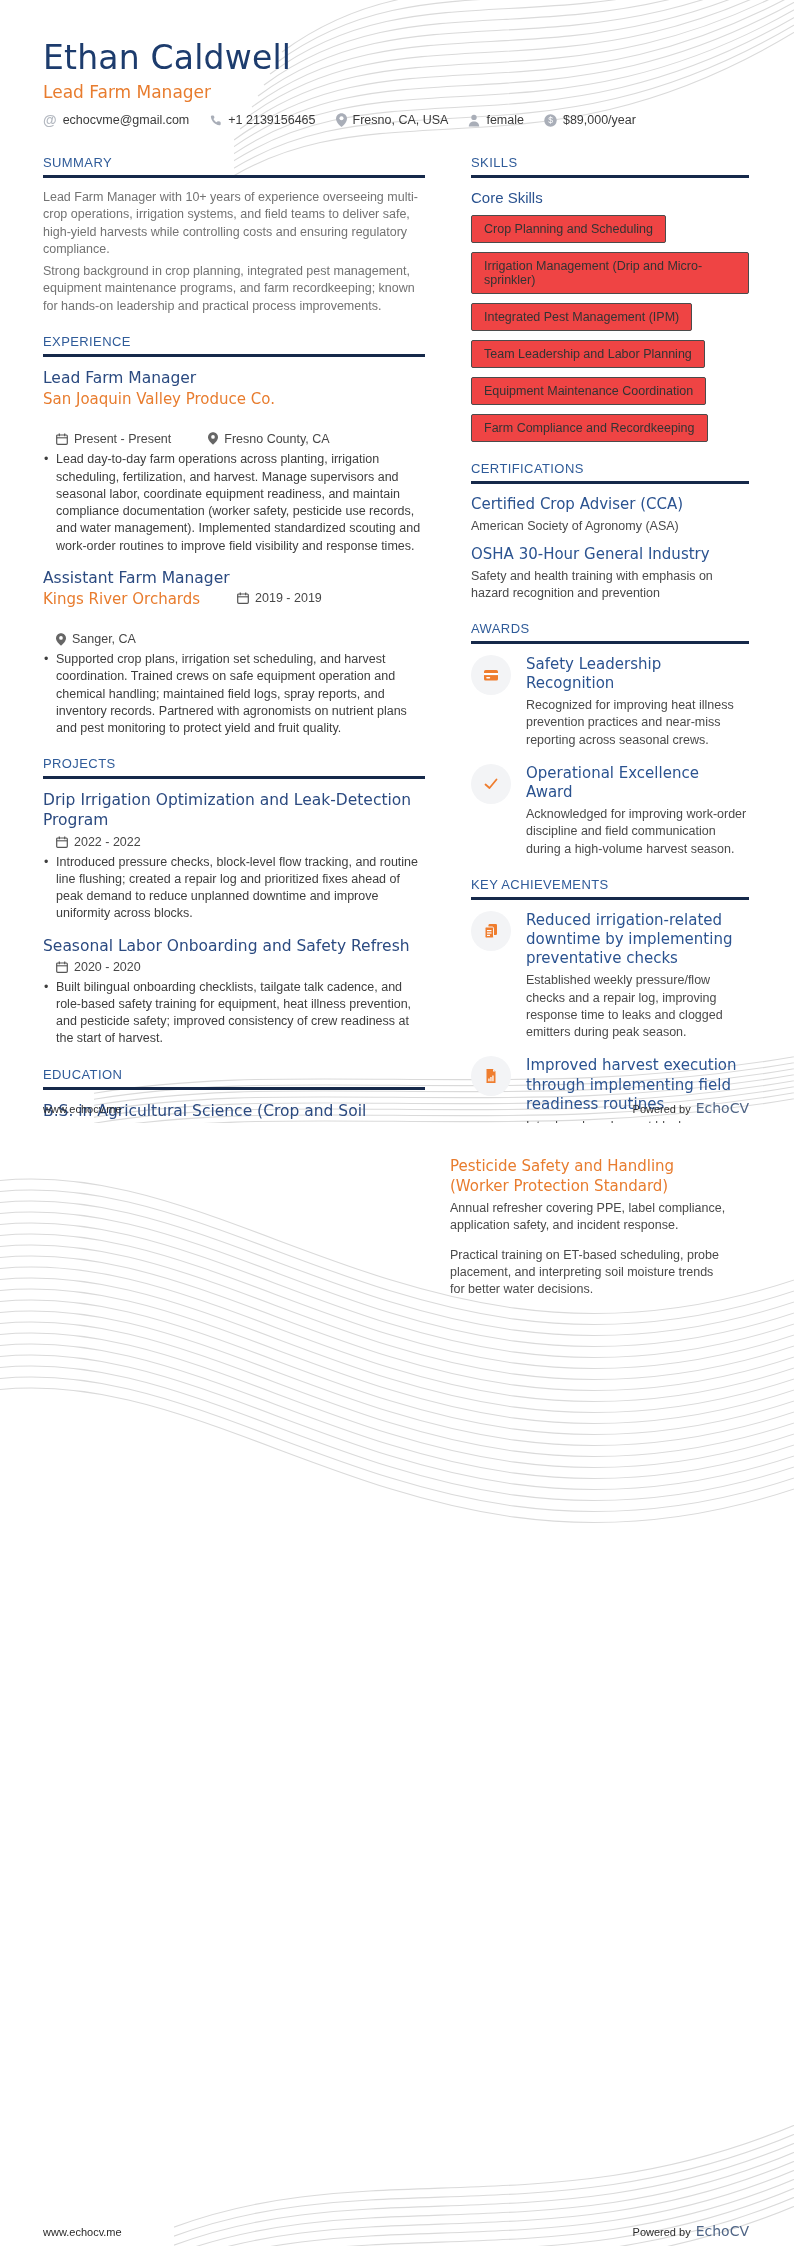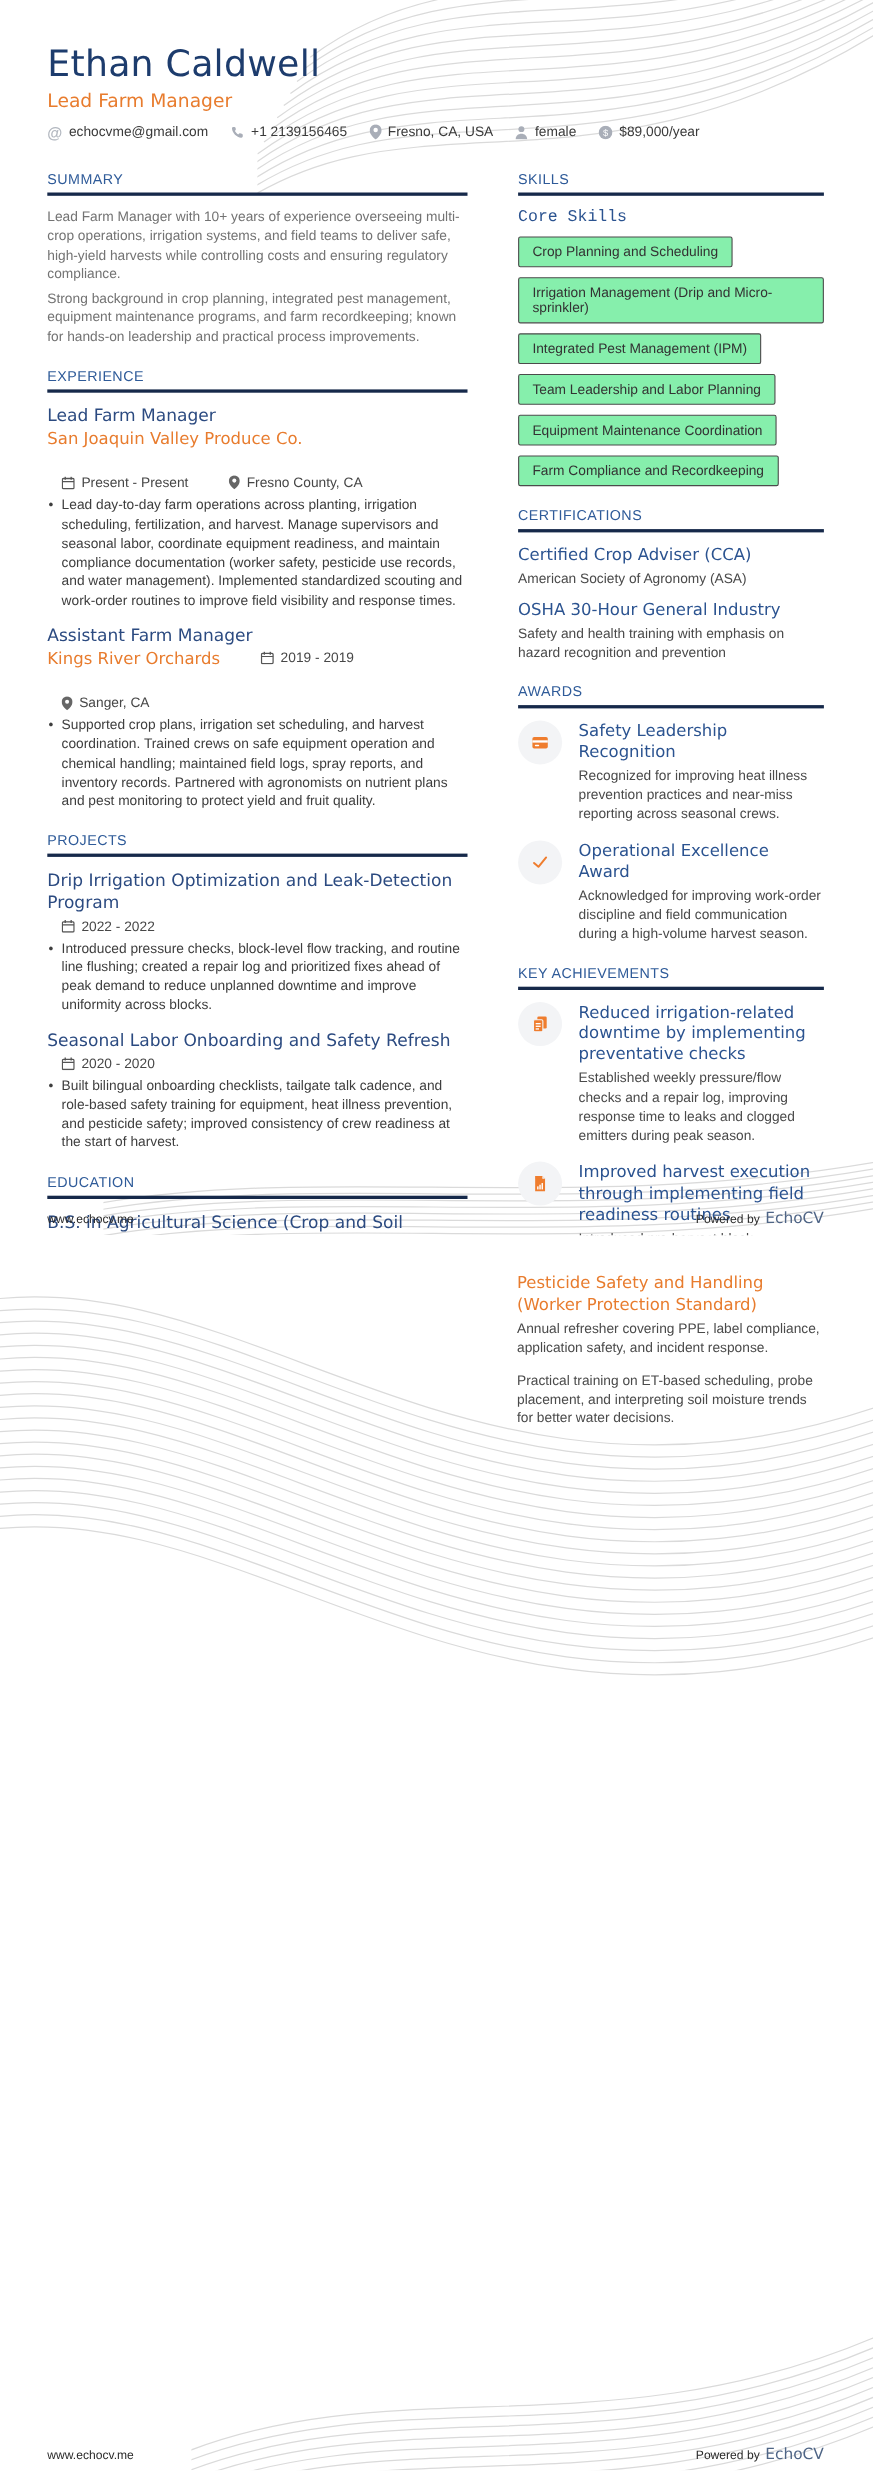--- a/index.html
+++ b/index.html
@@ -39,35 +39,35 @@
   .entry-sub-row { display:flex; flex-wrap:wrap; column-gap:18px; row-gap:2px; align-items:baseline; margin-top:2px;gap:24px; }
   .company { font-family:"DejaVu Sans", sans-serif; font-size:15px; color:#e87c2e; }
   .meta { display:flex; align-items:center; gap:6px; font-size:12.5px; color:#474747;margin-left:13px; }
   .meta-row { display:flex; gap:18px; margin-top:4px; }
   .micon { display:inline-flex; color:#555; }
   .bullets { list-style:none; margin-top:5px; }
   .bullets li { position:relative; padding-left:13px; font-size:12.5px; line-height:1.38; color:#3e3e3e; }
   .bullets li::before { content:"•"; position:absolute; left:1px; top:0; color:#3e3e3e; }
 
   
-  .skill-group-title { font-family:Liberation Mono, monospace; font-size:15px; color:#2b5390; margin-bottom:9px; }
-  .skill-box { width:fit-content; border:1px solid #4b4b4b; border-radius:2px; padding:6px 12px; font-size:12.5px; color:#333; margin-bottom:9px; background:#86efac; }
+  .skill-group-title { font-family:Liberation Sans, sans-serif; font-size:15px; color:#2b5390; margin-bottom:9px; }
+  .skill-box { width:fit-content; border:1px solid #4b4b4b; border-radius:2px; padding:6px 12px; font-size:12.5px; color:#333; margin-bottom:9px; background:#ef4444; }
 
   .cert-item { margin-bottom:11px; }
   .cert-title { font-family:"DejaVu Sans", sans-serif; font-size:15px; color:#2b5390; margin-bottom:3px; line-height:1.3; }
   .cert-sub { font-size:12.5px; color:#4a4a4a; line-height:1.35; }
 
   .iconed-item { display:flex; gap:15px; margin-bottom:15px; }
   .icon-circle { width:40px; height:40px; border-radius:50%; background:#f3f4f6; flex:none; display:flex; align-items:center; justify-content:center; }
   .iconed-body { flex:1; }
   .iconed-title { font-family:"DejaVu Sans", sans-serif; font-size:15px; color:#2b5390; line-height:1.28; margin-bottom:4px; }
   .iconed-desc { font-size:12.5px; color:#4a4a4a; line-height:1.38; }
 
   
-  .p2-content { position:absolute; left:470px; top:34px; width:278px; z-index:2; }
+  .p2-content { position:absolute; left:450px; top:34px; width:278px; z-index:2; }
   .training-item { margin-bottom:12px; }
   .training-title { font-family:"DejaVu Sans", sans-serif; font-size:15px; color:#e87c2e; line-height:1.3; margin-bottom:4px; }
   .training-desc { font-size:12.5px; color:#4a4a4a; line-height:1.38; }
 
   
   .footer { position:absolute; left:43px; right:45px; bottom:7px; display:flex; justify-content:space-between; align-items:baseline; z-index:3; }
   .footer-site { font-size:11px; color:#2a2a2a; }
   .powered { font-size:11px; color:#2a2a2a; display:flex; align-items:baseline; gap:5px; }
   .brand { font-family:"DejaVu Sans", sans-serif; font-size:14px; color:#4f6586; }
 </style>

